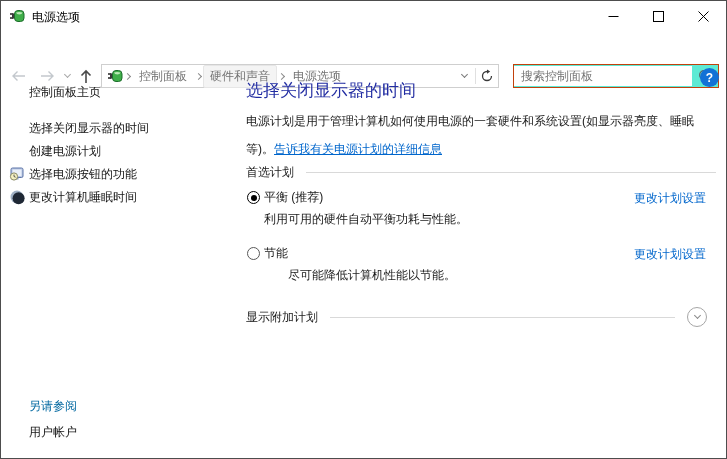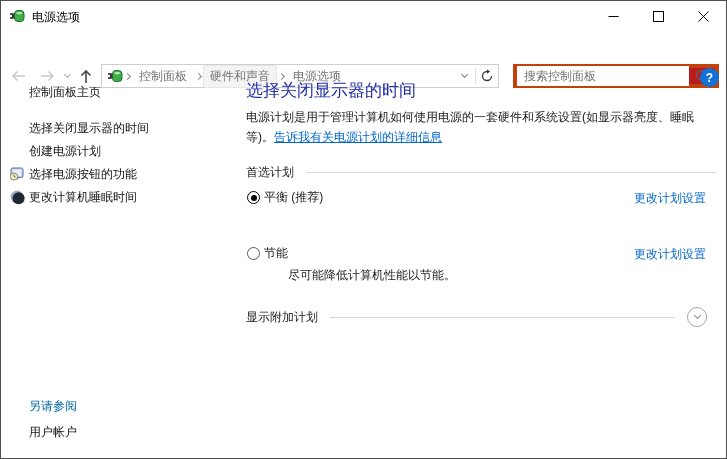--- a/index.html
+++ b/index.html
@@ -21,33 +21,33 @@
   .nav-btn { position:absolute; top:33px; width:26px; height:24px; display:flex; align-items:center; justify-content:center; background:transparent; border:none; }
   .addr-box { position:absolute; left:100px; top:33px; width:398px; height:24px; border:1px solid #cfcfcf; background:#fff; display:flex; align-items:center; }
   .crumb { padding:3px 7px; color:#737373; white-space:nowrap; cursor:default; }
   .crumb.hover { background:#f4f4f4; border:1px solid #e6e6e6; border-radius:2px; padding:2px 6px; }
   .chev { display:inline-block; width:5px; height:5px; border-right:1px solid #8a8a8a; border-bottom:1px solid #8a8a8a; }
   .chev-right { transform:rotate(-45deg); margin:0 2px; }
   .chev-down { transform:rotate(45deg); margin-top:-3px; }
   .addr-spacer { flex:1; }
   .addr-divider { width:1px; height:16px; background:#e0e0e0; }
   .addr-mini-btn { width:22px; height:22px; display:flex; align-items:center; justify-content:center; background:transparent; border:none; }
-  .search-box { position:absolute; left:512px; top:33px; width:206px; height:24px; border:4px solid #c2410c; background:#b91c1c; display:flex; align-items:center; }
+  .search-box { position:absolute; left:512px; top:33px; width:206px; height:24px; border:1px solid #c2410c; background:#5eead4; display:flex; align-items:center; }
   .search-box input { flex:1; border:none; outline:none; height:20px; padding-left:7px; font-size:12px; font-family:inherit; color:#222; }
   .search-box input::placeholder { color:#757575; opacity:1; }
   .search-icon-wrap { width:26px; display:flex; justify-content:center; }
   
   .sidebar { position:absolute; left:0; top:60px; width:240px; bottom:0; }
   .side-item { position:absolute; left:28px; white-space:nowrap; color:#151515; cursor:pointer; }
   .side-icon { position:absolute; left:8px; width:16px; height:16px; }
   .see-also-header { position:absolute; left:28px; color:#0369a1; }
   
   .page-title { position:absolute; left:245px; top:78px; font-size:17px; color:var(--heading); font-weight:normal; }
   .help-btn { position:absolute; left:699px; top:67px; width:19px; height:19px; border-radius:50%; background:var(--help); color:#fff; border:none; font-size:12px; font-weight:bold; display:flex; align-items:center; justify-content:center; }
-  .intro { position:absolute; left:245px; top:106px; width:471px; line-height:20px; color:#1a1a1a; }
+  .intro { position:absolute; left:245px; top:106px; width:471px; line-height:28px; color:#1a1a1a; }
   .link { color:var(--link); text-decoration:none; cursor:pointer; }
   .link.underlined { text-decoration:underline; }
   .group-row { position:absolute; display:flex; align-items:center; gap:12px; }
   .group-row .hline { flex:1; height:1px; background:#d9d9d9; }
   .group-label { color:#1a1a1a; white-space:nowrap; }
   .radio { position:absolute; width:13px; height:13px; border:1px solid #595959; border-radius:50%; background:#fff; }
   .radio.selected { border-color:#000; }
   .radio.selected::after { content:""; position:absolute; left:2.5px; top:2.5px; width:6px; height:6px; border-radius:50%; background:#000; }
   .plan-name { position:absolute; left:263px; color:#1a1a1a; white-space:nowrap; }
   .plan-name.selected { font-weight:normal; }
@@ -177,20 +177,21 @@
   <p class="intro"><span>电源计划是用于管理计算机如何使用电源的一套硬件和系统设置(如显示器亮度、睡眠等)。</span><a class="link underlined">告诉我有关电源计划的详细信息</a></p>
 
   <div class="group-row" style="left:245px; top:163px; right:10px;">
     <span class="group-label">首选计划</span>
     <span class="hline"></span>
   </div>
 
   <span class="radio selected" style="left:246px; top:190px;"></span>
   <span class="plan-name selected" style="top:188px;">平衡 (推荐)</span>
   <a class="link plan-link" style="top:189px;">更改计划设置</a>
+  <span class="plan-desc" style="top:210px;">利用可用的硬件自动平衡功耗与性能。</span>
 
   <span class="radio" style="left:246px; top:246px;"></span>
   <span class="plan-name" style="top:244px;">节能</span>
   <a class="link plan-link" style="top:245px;">更改计划设置</a>
   <span class="plan-desc" style="top:266px;margin-left:24px;">尽可能降低计算机性能以节能。</span>
 
   <div class="group-row" style="left:245px; top:306px; right:19px;">
     <span class="group-label">显示附加计划</span>
     <span class="hline"></span>
     <button class="expander">

